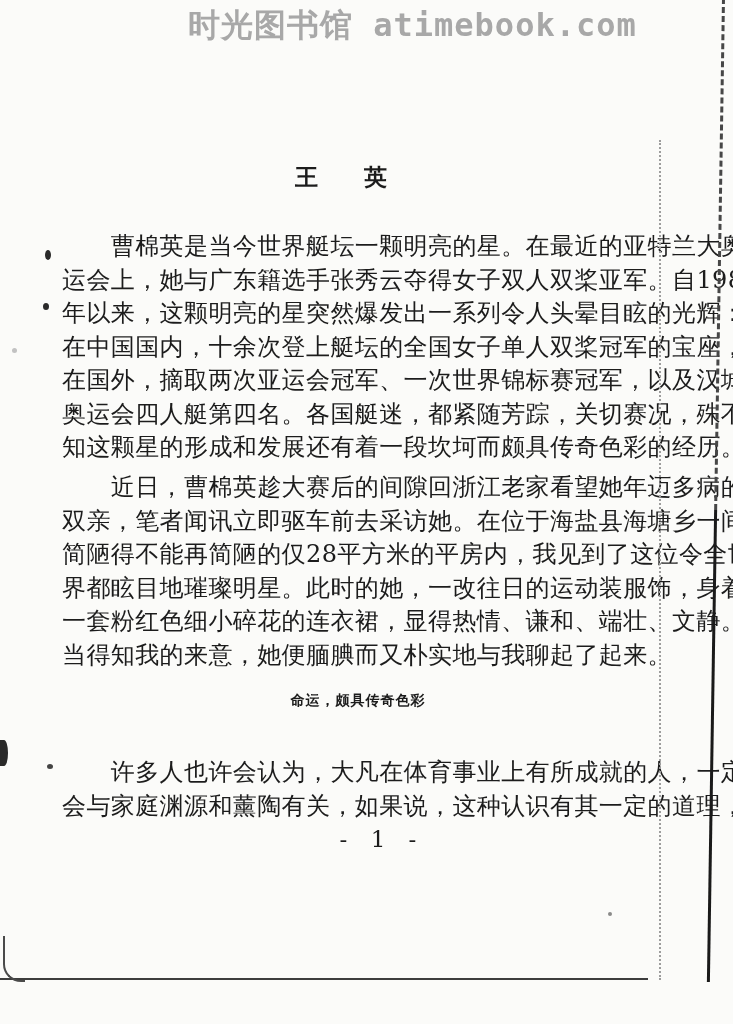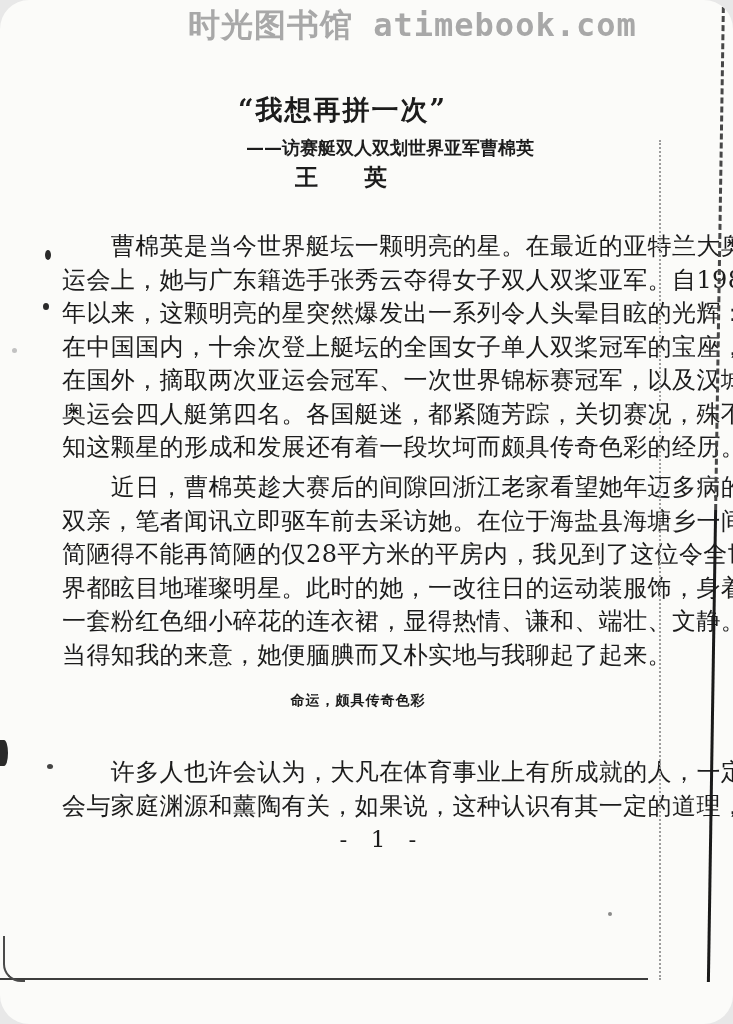--- a/index.html
+++ b/index.html
@@ -4,21 +4,20 @@
 <style>
   html,body{margin:0;padding:0;background:#e8e8e8;}
   .page{
     position:relative;
     width:733px;height:1024px;
     margin:0 auto;
     background:#fbfbf9;
     overflow:hidden;
     font-family:"DejaVu Serif","Liberation Serif",serif;
     color:#1c1c1c;
-    border-radius:29px;
   }
   
   .watermark{
     position:absolute;top:4px;left:188px;
     font-family:"DejaVu Sans Mono","DejaVu Sans",monospace;
     font-size:32px;font-weight:700;letter-spacing:1px;
     color:#a8a8a8;white-space:nowrap;
   }
   
   .title{
@@ -82,23 +81,21 @@
   .sp5{left:608px;top:912px;width:4px;height:4px;background:#8a8a8a;}
   .sp6{left:12px;top:348px;width:5px;height:5px;background:#c2c2c2;}
 </style>
 </head>
 <body>
 
 <div class="page">
 
   <div class="watermark">时光图书馆 atimebook.com</div>
 
-  <h1 class="title">“我想再拼一次”</h1>
 
-  <div class="subtitle">——访赛艇双人双划世界亚军曹棉英</div>
 
   <div class="author">王　　英</div>
 
   <div class="para p1">
       <div class="t-line">　　曹棉英是当今世界艇坛一颗明亮的星。在最近的亚特兰大奥</div>
       <div class="t-line">运会上，她与广东籍选手张秀云夺得女子双人双桨亚军。自1986</div>
       <div class="t-line">年以来，这颗明亮的星突然爆发出一系列令人头晕目眩的光辉：</div>
       <div class="t-line">在中国国内，十余次登上艇坛的全国女子单人双桨冠军的宝座，</div>
       <div class="t-line">在国外，摘取两次亚运会冠军、一次世界锦标赛冠军，以及汉城</div>
       <div class="t-line">奥运会四人艇第四名。各国艇迷，都紧随芳踪，关切赛况，殊不</div>

